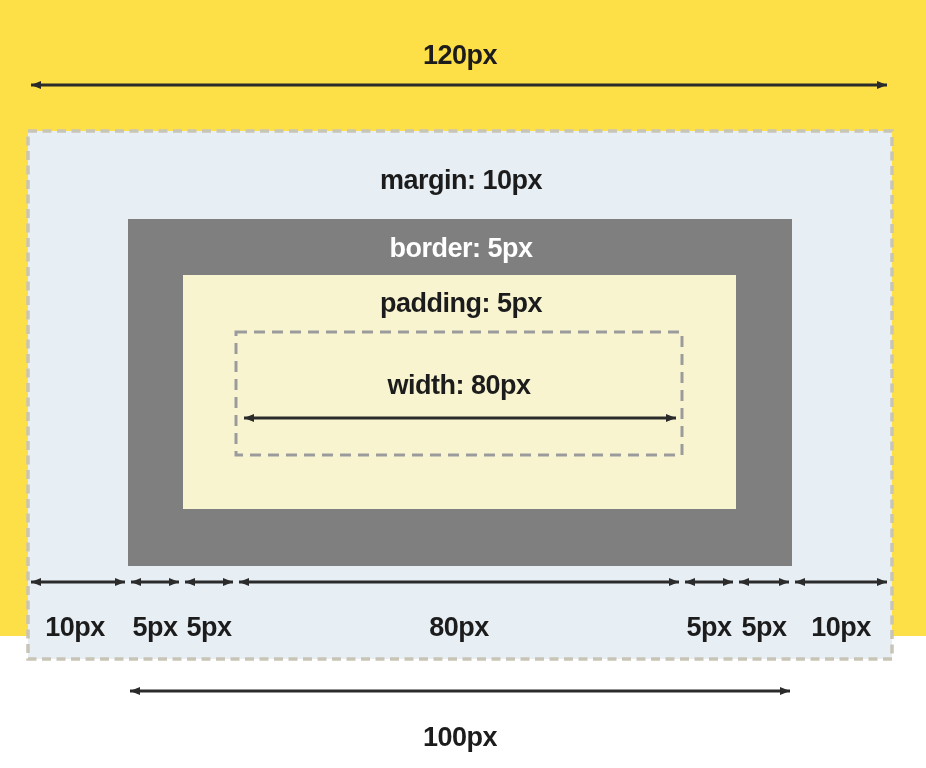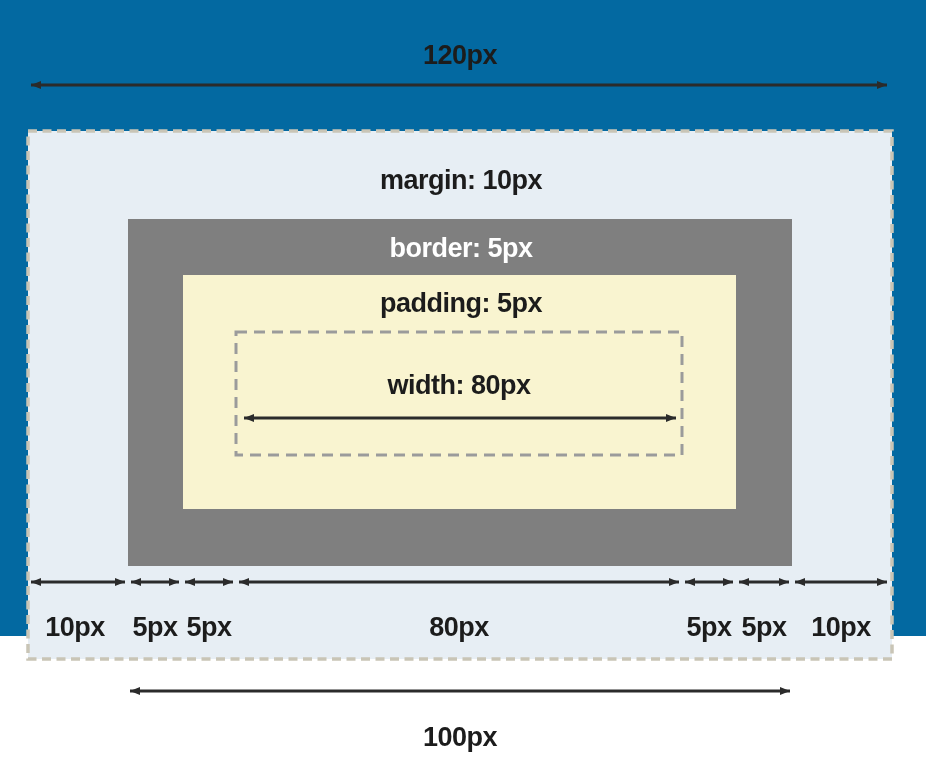--- a/index.html
+++ b/index.html
@@ -7,21 +7,21 @@
     padding: 0;
     background: #ffffff;
     width: 926px;
     height: 768px;
     overflow: hidden;
   }
   .stage {
     position: relative;
     width: 926px;
     height: 636px;
-    background: #0369a1;
+    background: #fde047;
   }
   svg text {
     font-family: "Liberation Sans", sans-serif;
     font-weight: bold;
     font-size: 27px;
     text-anchor: middle;
     letter-spacing: -0.5px;
   }
 </style>
 </head>

